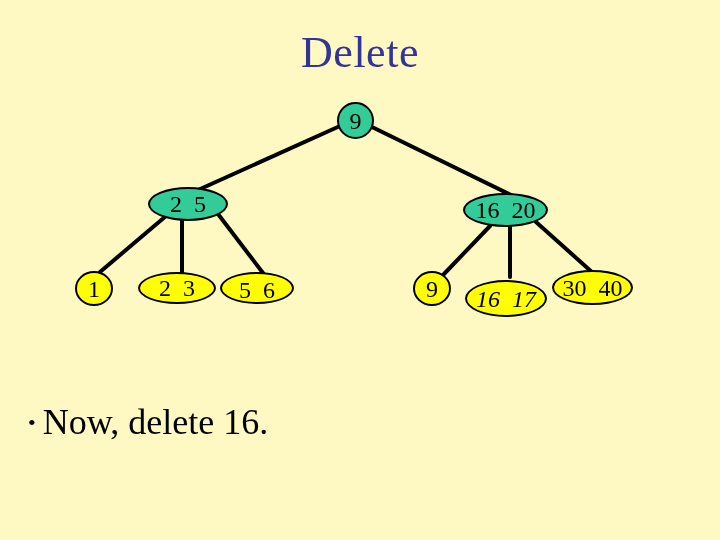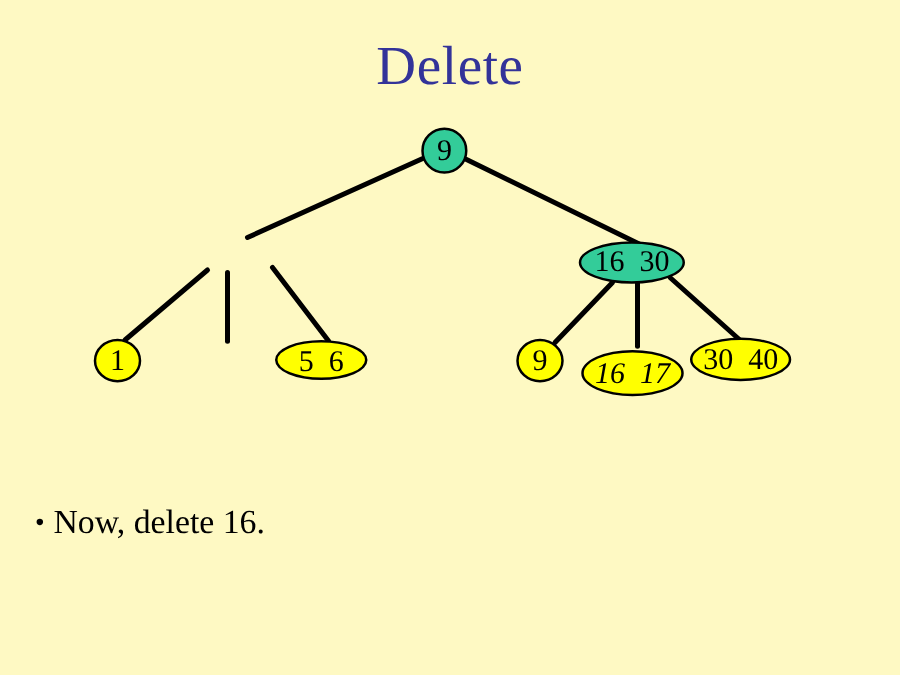--- a/index.html
+++ b/index.html
@@ -70,21 +70,21 @@
     display: flex;
     align-items: center;
     color: #000000;
   }
   .bullet-marker {
     font-size: 22px;
     margin-right: 7px;
     line-height: 1;
   }
   .bullet-text {
-    font-size: 27px;
+    font-size: 36px;
     line-height: 1.1;
   }
 </style>
 </head>
 <body>
 
 <div class="slide">
 
   <div class="slide-title">Delete</div>
 
@@ -96,29 +96,35 @@
     <line x1="218" y1="214" x2="263" y2="273" stroke="#000000" stroke-width="4" stroke-linecap="round"></line>
     <line x1="490" y1="226" x2="444" y2="274" stroke="#000000" stroke-width="4" stroke-linecap="round"></line>
     <line x1="510" y1="226" x2="510" y2="277" stroke="#000000" stroke-width="4" stroke-linecap="round"></line>
     <line x1="536" y1="222" x2="593" y2="273" stroke="#000000" stroke-width="4" stroke-linecap="round"></line>
   </svg>
 
   <div class="node internal n-root">
     <span>9</span>
   </div>
 
+  <div class="node internal n-25">
+    <span>2  5</span>
+  </div>
 
   <div class="node internal n-1630">
-    <span>16  30</span>
+    <span>16  20</span>
   </div>
 
   <div class="node leaf n-l1">
     <span>1</span>
   </div>
 
+  <div class="node leaf n-l23">
+    <span>2  3</span>
+  </div>
 
   <div class="node leaf n-l56">
     <span>5  6</span>
   </div>
 
   <div class="node leaf n-l9">
     <span>9</span>
   </div>
 
   <div class="node leaf n-l1617">

